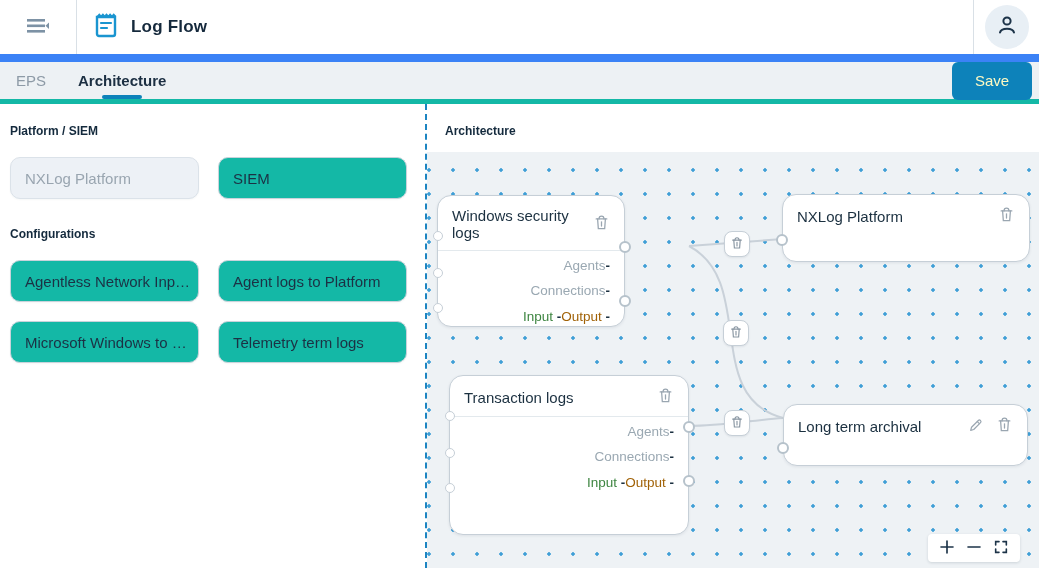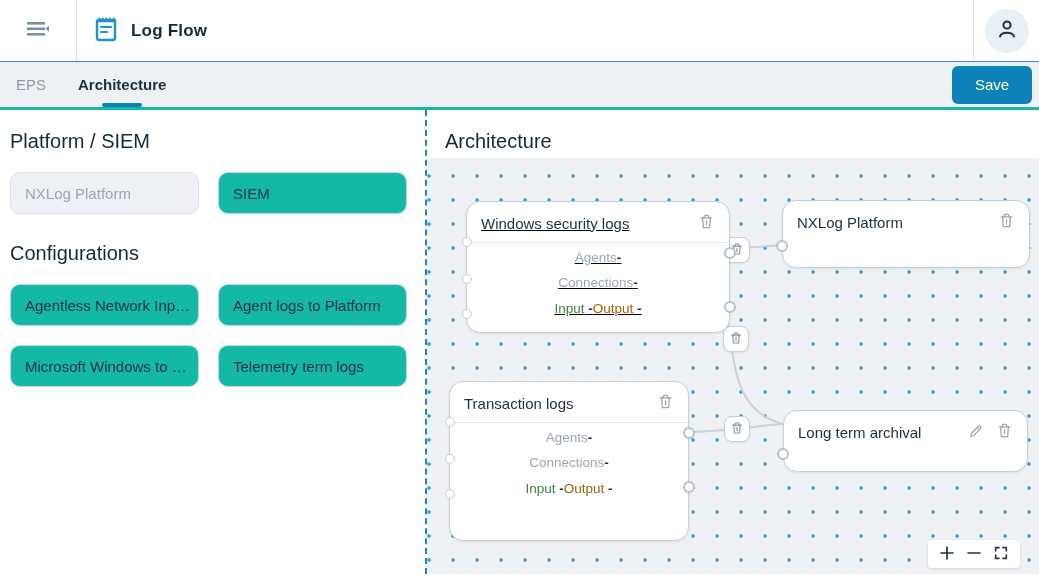--- a/index.html
+++ b/index.html
@@ -1,50 +1,50 @@
 <!DOCTYPE html>
 <html><head>
 <meta charset="utf-8">
 <style>
   * { margin:0; padding:0; box-sizing:border-box; }
   html,body { width:1039px; height:586px; overflow:hidden;
     font-family:"Liberation Sans", sans-serif; background:#fff; }
 
   
-  .header { height:62px; background:#fff; border-bottom:1px solid #3b82f6;
+  .header { height:62px; background:#fff; border-bottom:8px solid #3b82f6;
     display:flex; align-items:center; }
   .menu-btn { width:77px; height:100%; border:none; background:transparent;
     display:flex; align-items:center; justify-content:center; cursor:pointer;
     border-right:1px solid #d9e0e6; }
   .title-wrap { display:flex; align-items:center; gap:12px; padding-left:16px; flex:1; }
   .app-title { font-size:17px; font-weight:bold; color:#15293c; letter-spacing:.2px; }
   .header-right { width:66px; height:100%; border-left:1px solid #d9e0e6;
     display:flex; align-items:center; justify-content:center; }
   .avatar { width:44px; height:44px; border-radius:50%; background:#e8eff5;
     display:flex; align-items:center; justify-content:center; cursor:pointer; }
 
   
-  .tabbar { height:48px; background:#edf1f4; border-bottom:3px solid #14b8a6;
+  .tabbar { height:42px; background:#edf1f4; border-bottom:5px solid #14b8a6;
     display:flex; align-items:center; }
   .tabs { display:flex; height:100%; }
   .tab { position:relative; height:100%; display:flex; align-items:center;
     padding:0 16px; font-size:15px; color:#8d9aa6; cursor:pointer; }
   .tab.active { color:#1c2f42; font-weight:bold; }
   .tab.active::after { content:""; position:absolute; bottom:0; left:50%;
     transform:translateX(-50%); width:40px; height:4px; border-radius:4px;
     background:#0d82ba; }
   .tabbar-spacer { flex:1; }
   .save-btn { margin-right:7px; width:80px; height:38px; background:#0d82ba;
     color:#fef9c3; font-size:15px; font-family:inherit; border:none; border-radius:6px;
     cursor:pointer; }
 
   
   .content { display:flex; height:464px; }
   .left-panel { width:425px; background:#fff; padding:20px 18px 0 10px; }
-  h2.section-heading { font-size:20px; font-weight:normal; color:#142a3d; margin-bottom:19px; }
+  h2.section-heading { font-size:12px; font-weight:bold; color:#142a3d; margin-bottom:19px; }
   .chip-grid { display:grid; grid-template-columns:1fr 1fr; column-gap:19px;
     row-gap:19px; margin-bottom:28px; }
   .chip { height:42px; background:#14b8a6; border:1px solid #c9d3db; border-radius:10px;
     display:flex; align-items:center; padding:0 14px; font-size:15px; color:#1c3144;
     white-space:nowrap; overflow:hidden; cursor:grab; box-shadow:0 1px 2px rgba(20,40,60,.04); }
   .chip.disabled { background:#edf1f6; border-color:#dbe2e9; color:#99a5b0; cursor:default; }
 
   .right-panel { flex:1; border-left:2px dashed #1d85c2; position:relative;
     background:#fff; }
   .right-panel h2.section-heading { padding:20px 0 0 18px; margin-bottom:0; }
@@ -55,21 +55,21 @@
     background-image:radial-gradient(circle, #3f9fd6 1.5px, transparent 1.9px);
     background-size:24px 24px; background-position:14px 6px; overflow:hidden; }
   .edges { position:absolute; left:0; top:0; }
 
   .node { position:absolute; background:#fff; border:1px solid #c6cfd7;
     border-radius:14px; box-shadow:0 1px 3px rgba(20,40,60,.08); cursor:grab; }
   .node-head { display:flex; align-items:center; justify-content:space-between;
     padding:11px 14px 9px 14px; }
   .node-title { font-size:15px; color:#1b3040; }
   .node-sep { height:1px; background:#e3e9ed; margin:0 0 2px 0; }
-  .node-row { display:flex; align-items:center; justify-content:center;
+  .node-row { display:flex; align-items:center; justify-content:flex-end;
     padding:5px 14px; font-size:13.5px; }
   .node-row .lbl { color:#9aa8b2; }
   .node-row .val { color:#1b3040; font-weight:bold; }
   .io-row { padding:6px 14px 10px 14px; }
   .io-in .io-lbl { color:#3d8540; }
   .io-out .io-lbl { color:#a16207; }
   .io-in, .io-out { font-size:13.5px; }
   .io-val { color:#1b3040; font-weight:bold; }
 
   .icon-btn { border:none; background:transparent; padding:0; cursor:pointer;
@@ -191,21 +191,21 @@
         <span>
           <svg width="14" height="14" viewBox="0 0 24 24" fill="none" stroke="#8a97a3" stroke-width="2" stroke-linecap="round">
             <path d="M4.5 7 h15"></path>
               <path d="M8.5 7 c0-2.6 1.4-4 3.5-4 s3.5 1.4 3.5 4"></path>
             <path d="M6.5 7 l1 13.5 h9 L17.5 7"></path>
               <path d="M12 11 v6"></path>
           </svg>
         </span>
       </button>
 
-      <div class="node" style="left:39px; top:43px; width:264px; height:132px;text-decoration:underline;">
+      <div class="node" style="left:10px; top:43px; width:188px; height:132px;">
         <div class="node-head">
           <span class="node-title">Windows security logs</span>
           <button class="icon-btn">
             <span>
               <svg width="17" height="17" viewBox="0 0 24 24" fill="none" stroke="#9aa6b1" stroke-width="1.8" stroke-linecap="round">
                 <path d="M4.5 7 h15"></path>
                   <path d="M8.5 7 c0-2.6 1.4-4 3.5-4 s3.5 1.4 3.5 4"></path>
                 <path d="M6.5 7 l1 13.5 h9 L17.5 7"></path>
                   <path d="M12 11 v6"></path>
               </svg>

